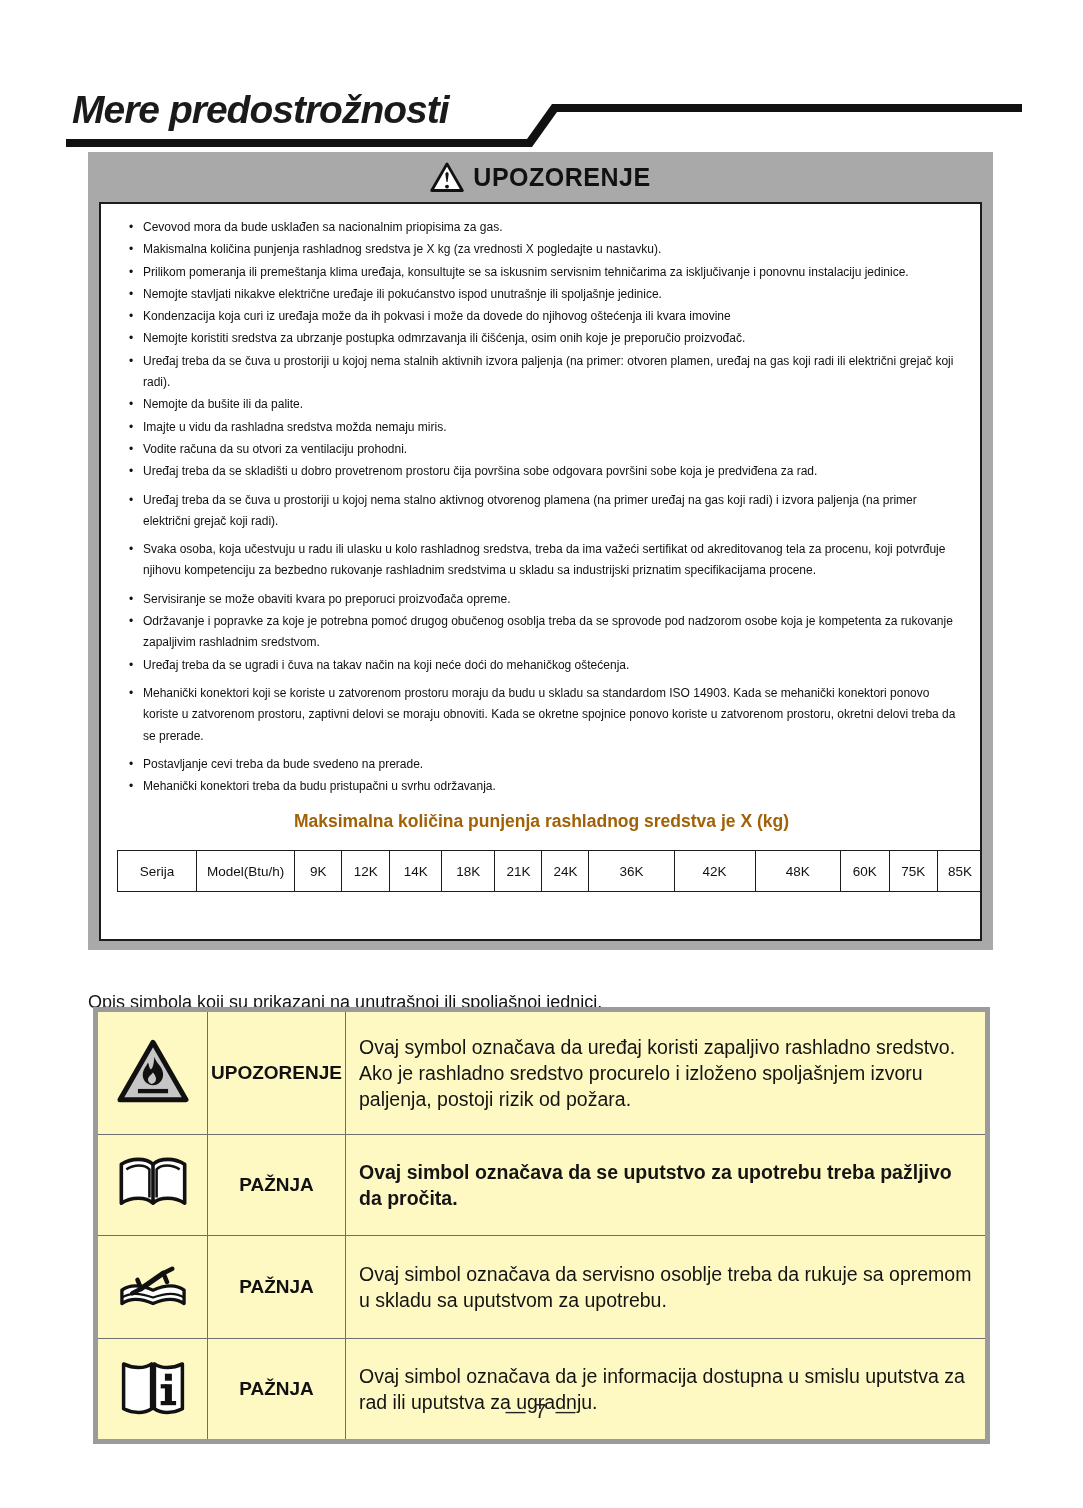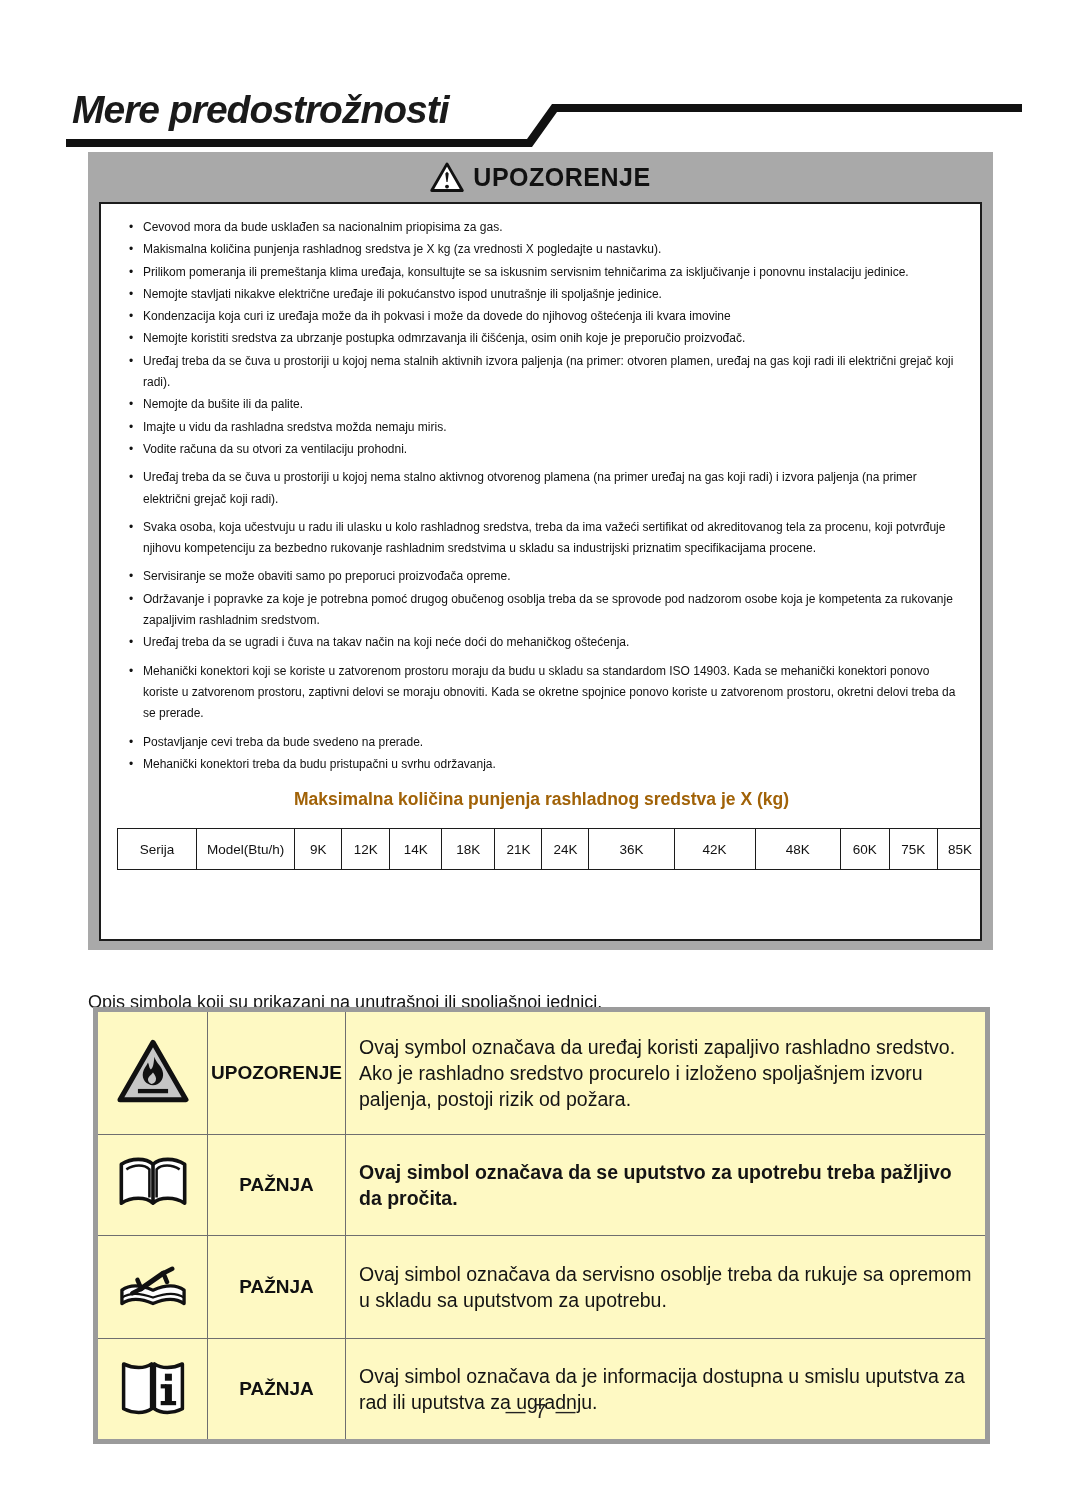--- a/index.html
+++ b/index.html
@@ -101,23 +101,24 @@
     <div class="bullet"><span class="b">•</span><span>Cevovod mora da bude usklađen sa nacionalnim priopisima za gas.</span></div>
     <div class="bullet"><span class="b">•</span><span>Makismalna količina punjenja rashladnog sredstva je X kg (za vrednosti X pogledajte u nastavku).</span></div>
     <div class="bullet"><span class="b">•</span><span>Prilikom pomeranja ili premeštanja klima uređaja, konsultujte se sa iskusnim servisnim tehničarima za isključivanje i ponovnu instalaciju jedinice.</span></div>
     <div class="bullet"><span class="b">•</span><span>Nemojte stavljati nikakve električne uređaje ili pokućanstvo ispod unutrašnje ili spoljašnje jedinice.</span></div>
     <div class="bullet"><span class="b">•</span><span>Kondenzacija koja curi iz uređaja može da ih pokvasi i može da dovede do njihovog oštećenja ili kvara imovine</span></div>
     <div class="bullet"><span class="b">•</span><span>Nemojte koristiti sredstva za ubrzanje postupka odmrzavanja ili čišćenja, osim onih koje je preporučio proizvođač.</span></div>
     <div class="bullet"><span class="b">•</span><span>Uređaj treba da se čuva u prostoriji u kojoj nema stalnih aktivnih izvora paljenja (na primer: otvoren plamen, uređaj na gas koji radi ili električni grejač koji radi).</span></div>
     <div class="bullet"><span class="b">•</span><span>Nemojte da bušite ili da palite.</span></div>
     <div class="bullet"><span class="b">•</span><span>Imajte u vidu da rashladna sredstva možda nemaju miris.</span></div>
     <div class="bullet"><span class="b">•</span><span>Vodite računa da su otvori za ventilaciju prohodni.</span></div>
+    <div class="bullet"><span class="b">•</span><span>Uređaj treba da se skladišti u dobro provetrenom prostoru čija površina sobe odgovara površini sobe koja je predviđena za rad.</span></div>
     <div class="bullet gap"><span class="b">•</span><span>Uređaj treba da se čuva u prostoriji u kojoj nema stalno aktivnog otvorenog plamena (na primer uređaj na gas koji radi) i izvora paljenja (na primer električni grejač koji radi).</span></div>
     <div class="bullet gap"><span class="b">•</span><span>Svaka osoba, koja učestvuju u radu ili ulasku u kolo rashladnog sredstva, treba da ima važeći sertifikat od akreditovanog tela za procenu, koji potvrđuje njihovu kompetenciju za bezbedno rukovanje rashladnim sredstvima u skladu sa industrijski priznatim specifikacijama procene.</span></div>
-    <div class="bullet gap"><span class="b">•</span><span>Servisiranje se može obaviti samo po preporuci proizvođača opreme.</span></div>
+    <div class="bullet gap"><span class="b">•</span><span>Servisiranje se može obaviti kvara po preporuci proizvođača opreme.</span></div>
     <div class="bullet"><span class="b">•</span><span>Održavanje i popravke za koje je potrebna pomoć drugog obučenog osoblja treba da se sprovode pod nadzorom osobe koja je kompetenta za rukovanje zapaljivim rashladnim sredstvom.</span></div>
     <div class="bullet"><span class="b">•</span><span>Uređaj treba da se ugradi i čuva na takav način na koji neće doći do mehaničkog oštećenja.</span></div>
     <div class="bullet gap"><span class="b">•</span><span>Mehanički konektori koji se koriste u zatvorenom prostoru moraju da budu u skladu sa standardom ISO 14903. Kada se mehanički konektori ponovo koriste u zatvorenom prostoru, zaptivni delovi se moraju obnoviti. Kada se okretne spojnice ponovo koriste u zatvorenom prostoru, okretni delovi treba da se prerade.</span></div>
     <div class="bullet gap"><span class="b">•</span><span>Postavljanje cevi treba da bude svedeno na prerade.</span></div>
     <div class="bullet"><span class="b">•</span><span>Mehanički konektori treba da budu pristupačni u svrhu održavanja.</span></div>
 
     <div class="charge-title">Maksimalna količina punjenja rashladnog sredstva je X (kg)</div>
 
     <table class="charge">
       <colgroup>

